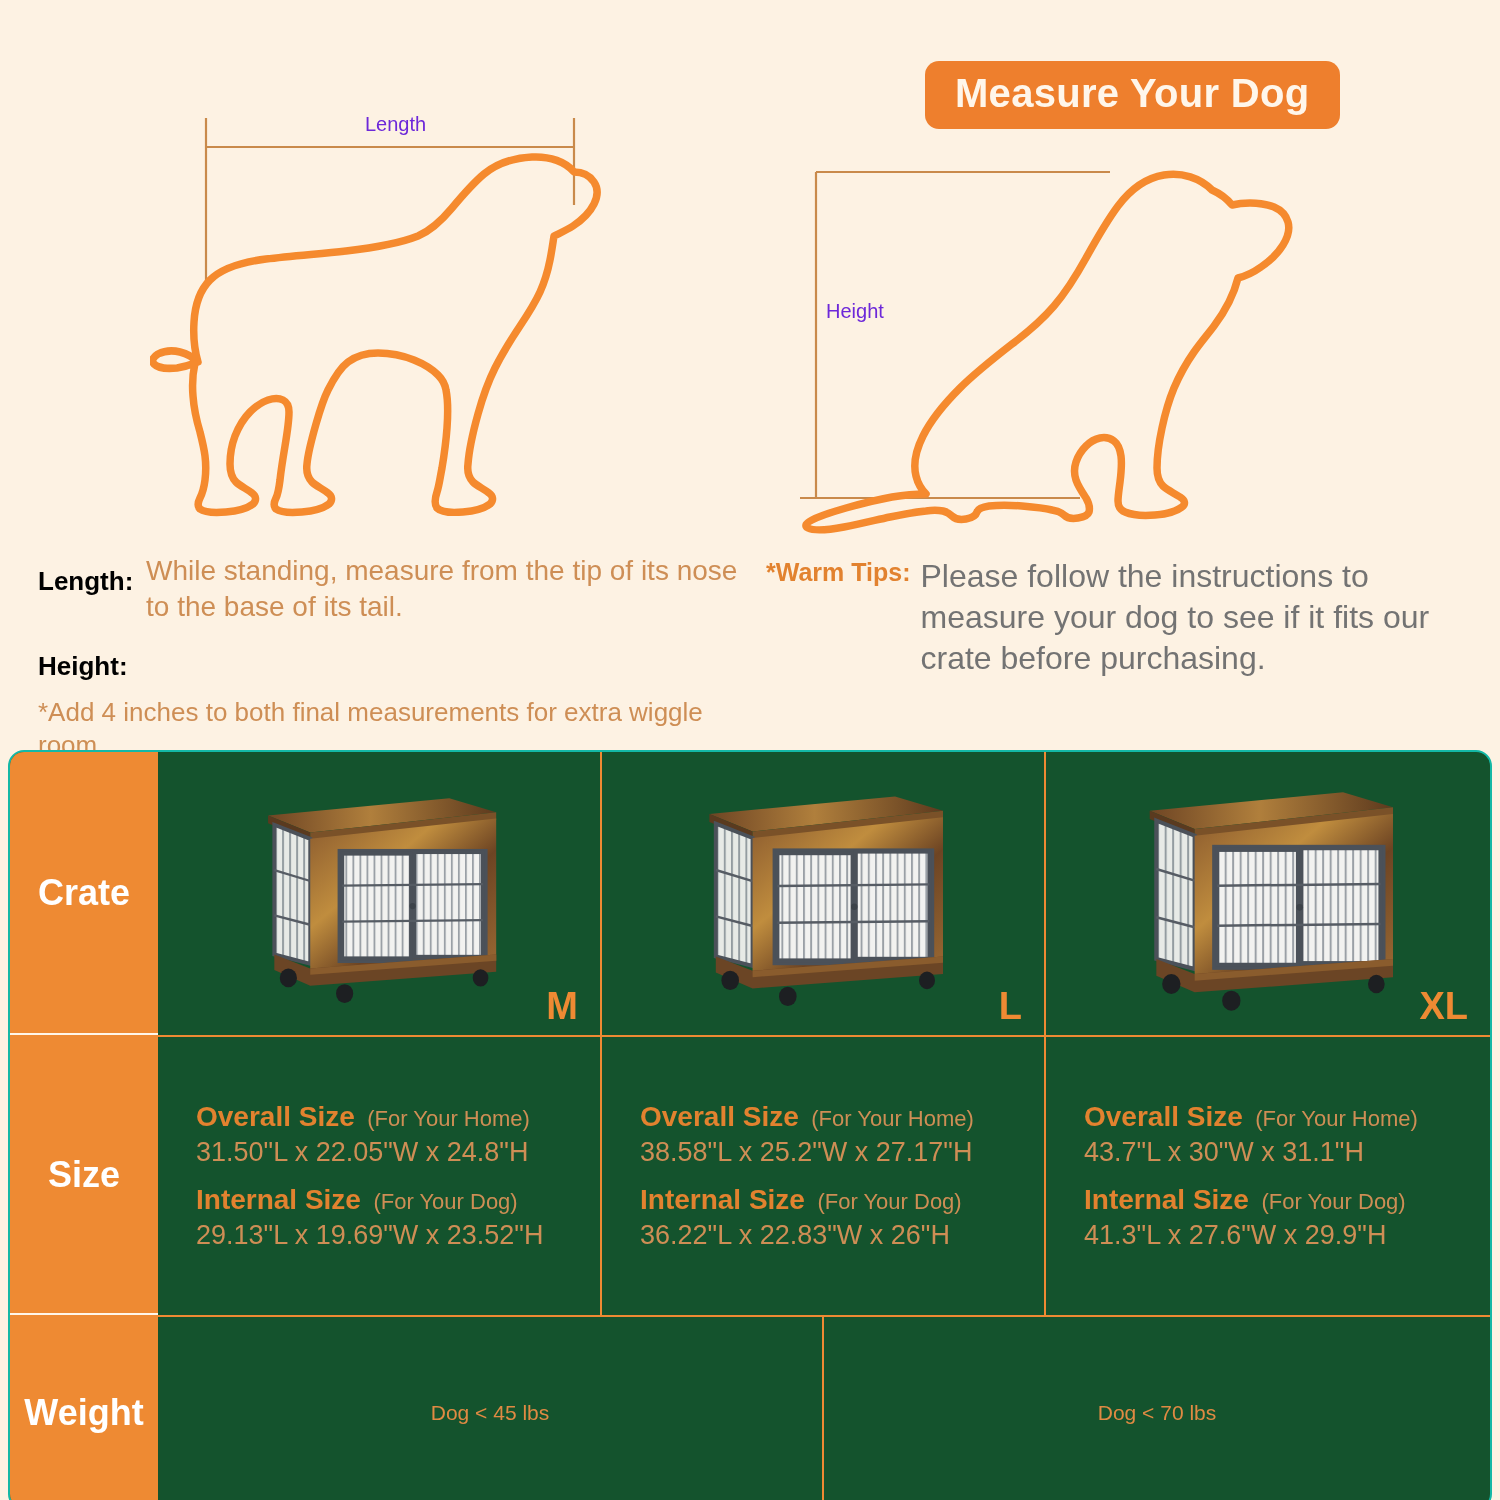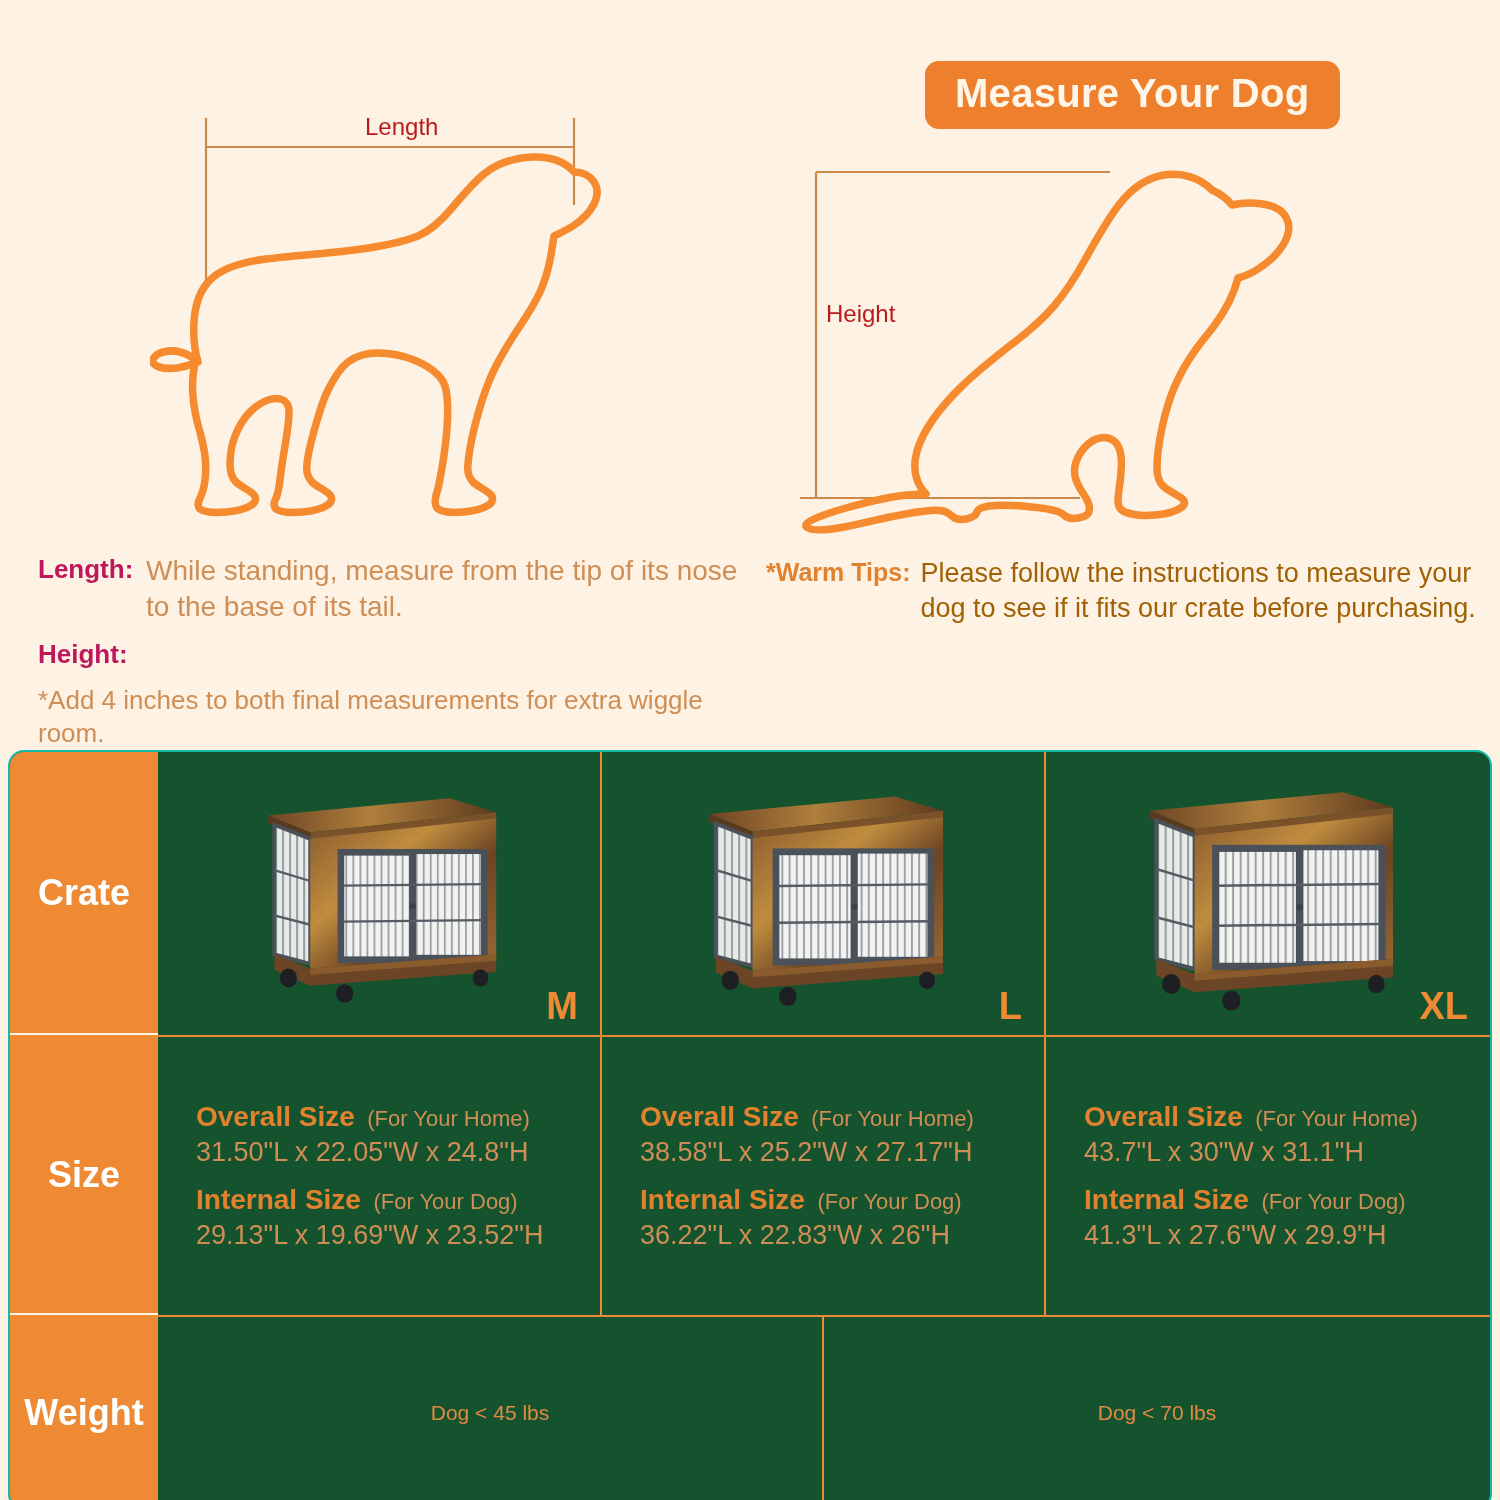--- a/index.html
+++ b/index.html
@@ -37,47 +37,48 @@
   }
 
   .dog-fig {
     position: absolute;
   }
   .dog-fig.left  { left: 150px; top: 100px; }
   .dog-fig.right { left: 780px; top: 150px; }
 
   .meas-label {
     position: absolute;
-    color: #b91c1c;
-    font-size: 24px;
+    color: #6d28d9;
+    font-size: 20px;
     white-space: nowrap;
   }
   .meas-label.length { left: 365px; top: 113px; }
   .meas-label.height { left: 826px; top: 300px; }
 
   
   .instructions {
     position: absolute;
     left: 38px;
     top: 553px;
     width: 700px;
   }
   .instr-row {
     display: flex;
     align-items: flex-start;
     margin-bottom: 12px;
   }
   .instr-key {
-    color: #be185d;
+    color: #000000;
     font-weight: bold;
     font-size: 26px;
     line-height: 1.3;
     white-space: nowrap;
     flex: 0 0 auto;
     width: 108px;
+    margin-top: 12px;
   }
   .instr-val {
     color: #CE8E55;
     font-size: 28px;
     line-height: 1.3;
   }
   .instr-note {
     color: #CE8E55;
     font-size: 26px;
     line-height: 1.3;
@@ -95,22 +96,22 @@
   .tips-key {
     color: #E2822F;
     font-weight: bold;
     font-size: 25px;
     line-height: 1.28;
     white-space: nowrap;
     flex: 0 0 auto;
     padding-right: 10px;
   }
   .tips-val {
-    color: #a16207;
-    font-size: 27px;
+    color: #737373;
+    font-size: 32px;
     line-height: 1.28;
   }
 
   
   .spec-table {
     position: absolute;
     left: 8px;
     top: 750px;
     width: 1484px;
     height: 760px;

